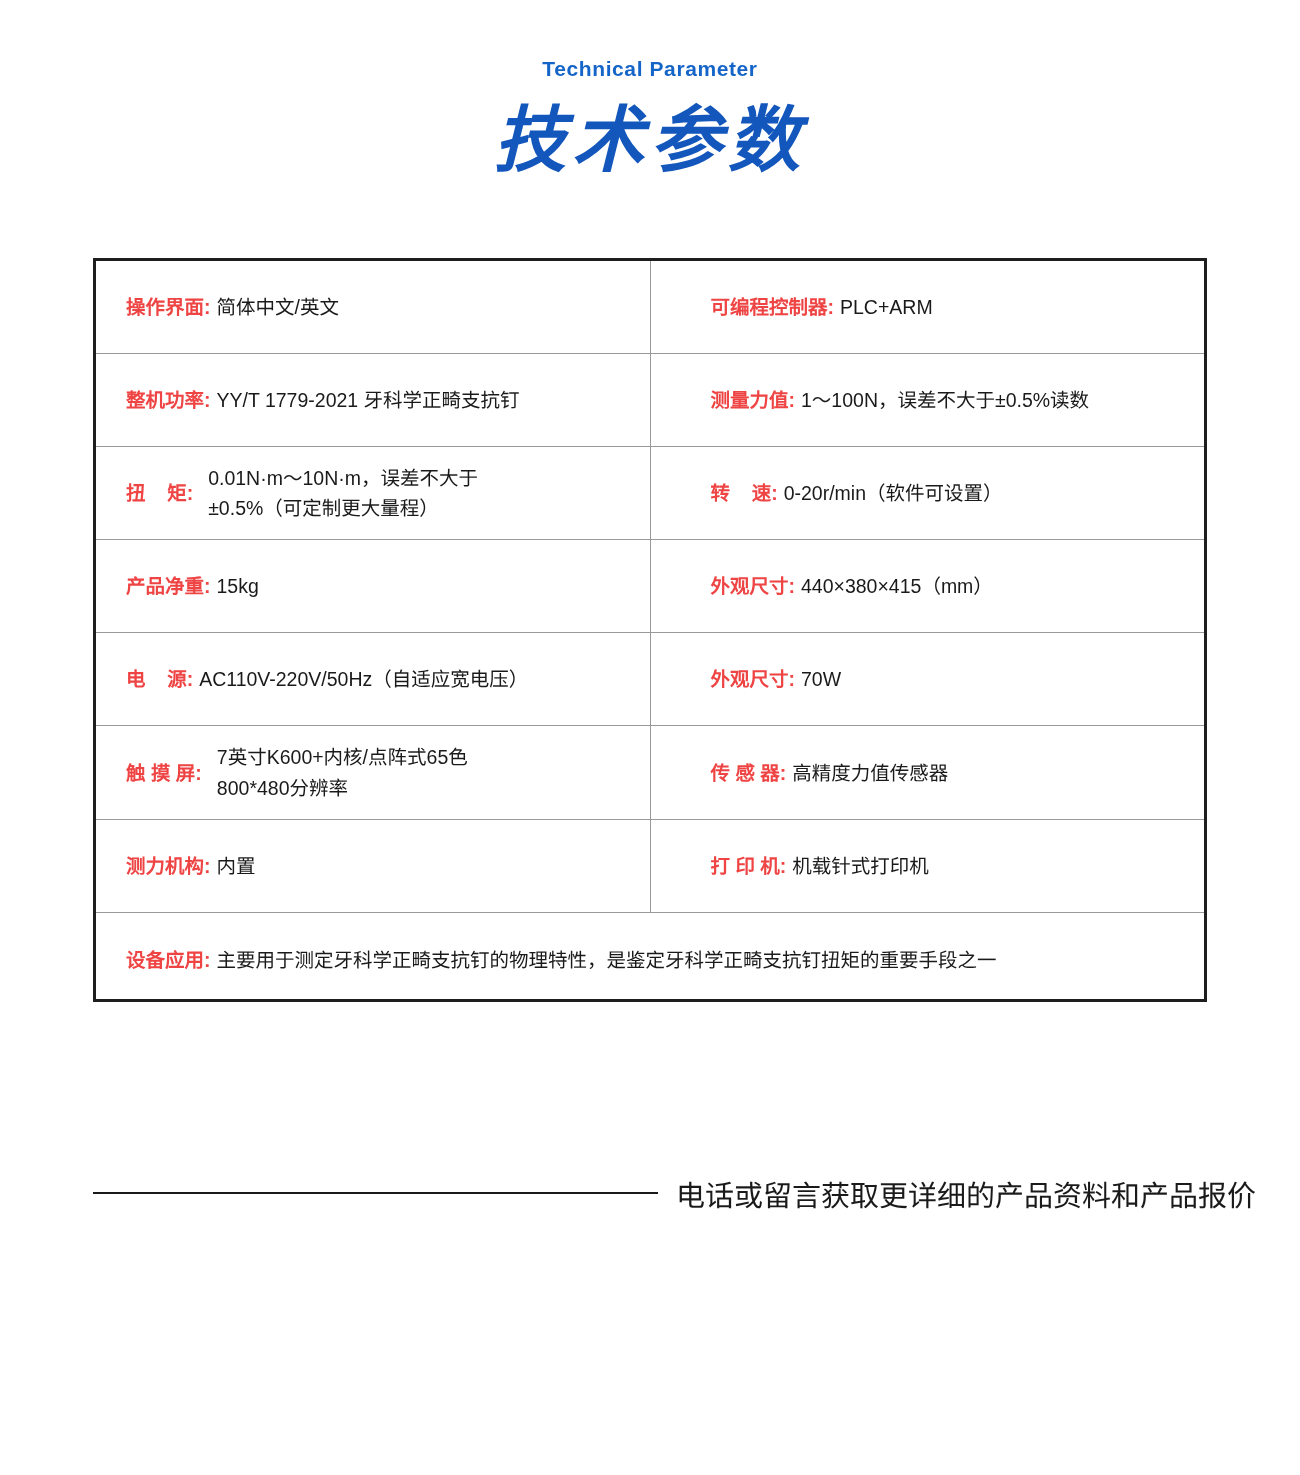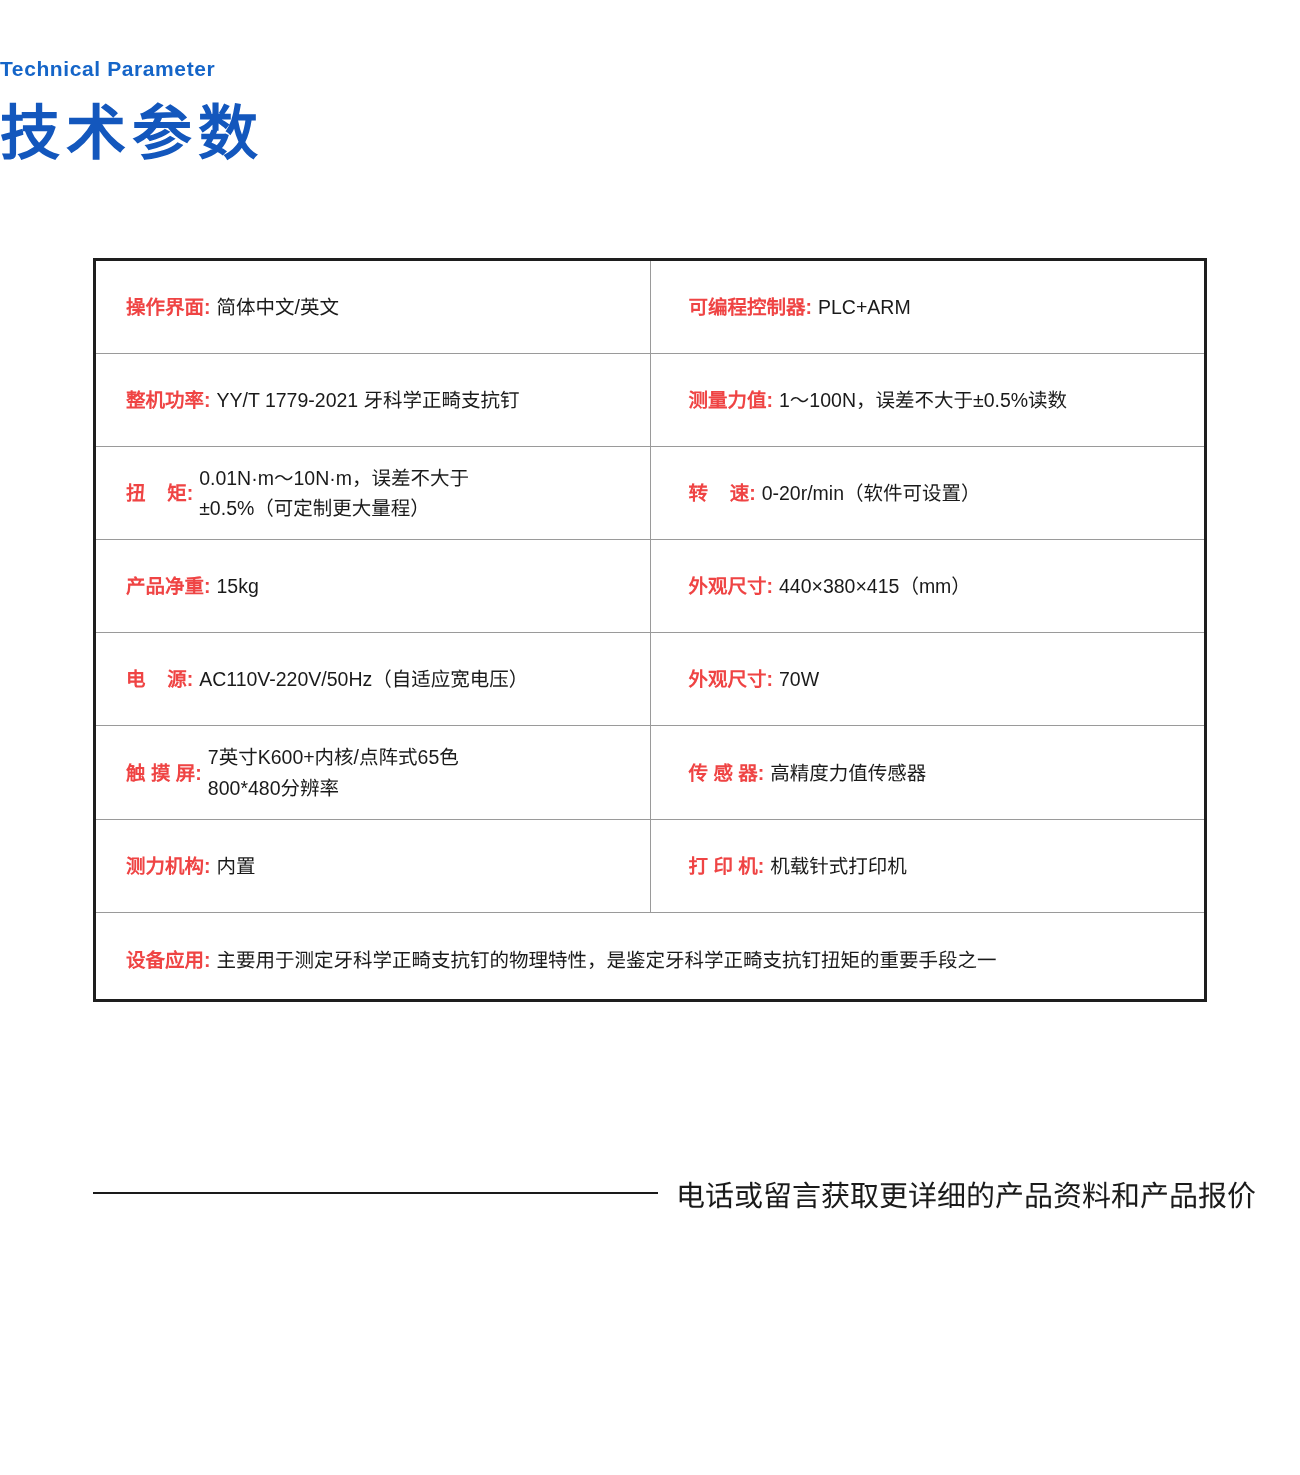--- a/index.html
+++ b/index.html
@@ -14,36 +14,38 @@
     color: #1a1a1a;
     position: relative;
     overflow: hidden;
   }
   .page {
     width: 1300px;
     height: 1475px;
     position: relative;
   }
   .header {
+    text-align: center;
     padding-top: 58px;
   }
   .eyebrow {
     color: #1565c8;
     font-size: 21px;
     font-weight: bold;
     letter-spacing: 0.6px;
     line-height: 1;
   }
   .main-title {
     color: #1357bd;
-    font-size: 60px;
+    font-size: 72px;
     font-weight: bold;
     letter-spacing: 6px;
     line-height: 1.1;
     margin-top: 22px;
+    font-style: italic;
   }
   .table-wrap {
     position: absolute;
     left: 93px;
     top: 258px;
     width: 1114px;
     border: 3px solid #1e1e1e;
     box-sizing: border-box;
     background: #fff;
   }
@@ -63,37 +65,37 @@
   table.spec tr:last-child td { border-bottom: none; }
 
   .cell {
     display: flex;
     align-items: flex-start;
     padding: 16px 10px 16px 30px;
     min-height: 92px;
     box-sizing: border-box;
     align-items: center;
   }
-  .cell.left-pad2 { padding-left: 38px; }
+  .cell.left-pad2 { padding-left: 60px; }
   .lbl {
     color: #ef4444;
     font-weight: bold;
     font-size: 19.5px;
     white-space: pre;
     flex: 0 0 auto;
     line-height: 1.55;
   }
   .val {
     color: #1a1a1a;
     font-size: 19.5px;
     line-height: 1.55;
     margin-left: 6px;
     flex: 1 1 auto;
   }
-  .val .ln { display: block; }
+  .val .ln { display: block; margin-left: 9px; }
 
   .row-app .cell {
     padding-top: 24px;
     padding-bottom: 24px;
     min-height: 86px;
     align-items: flex-end;
   }
 
   .footer {
     position: absolute;

